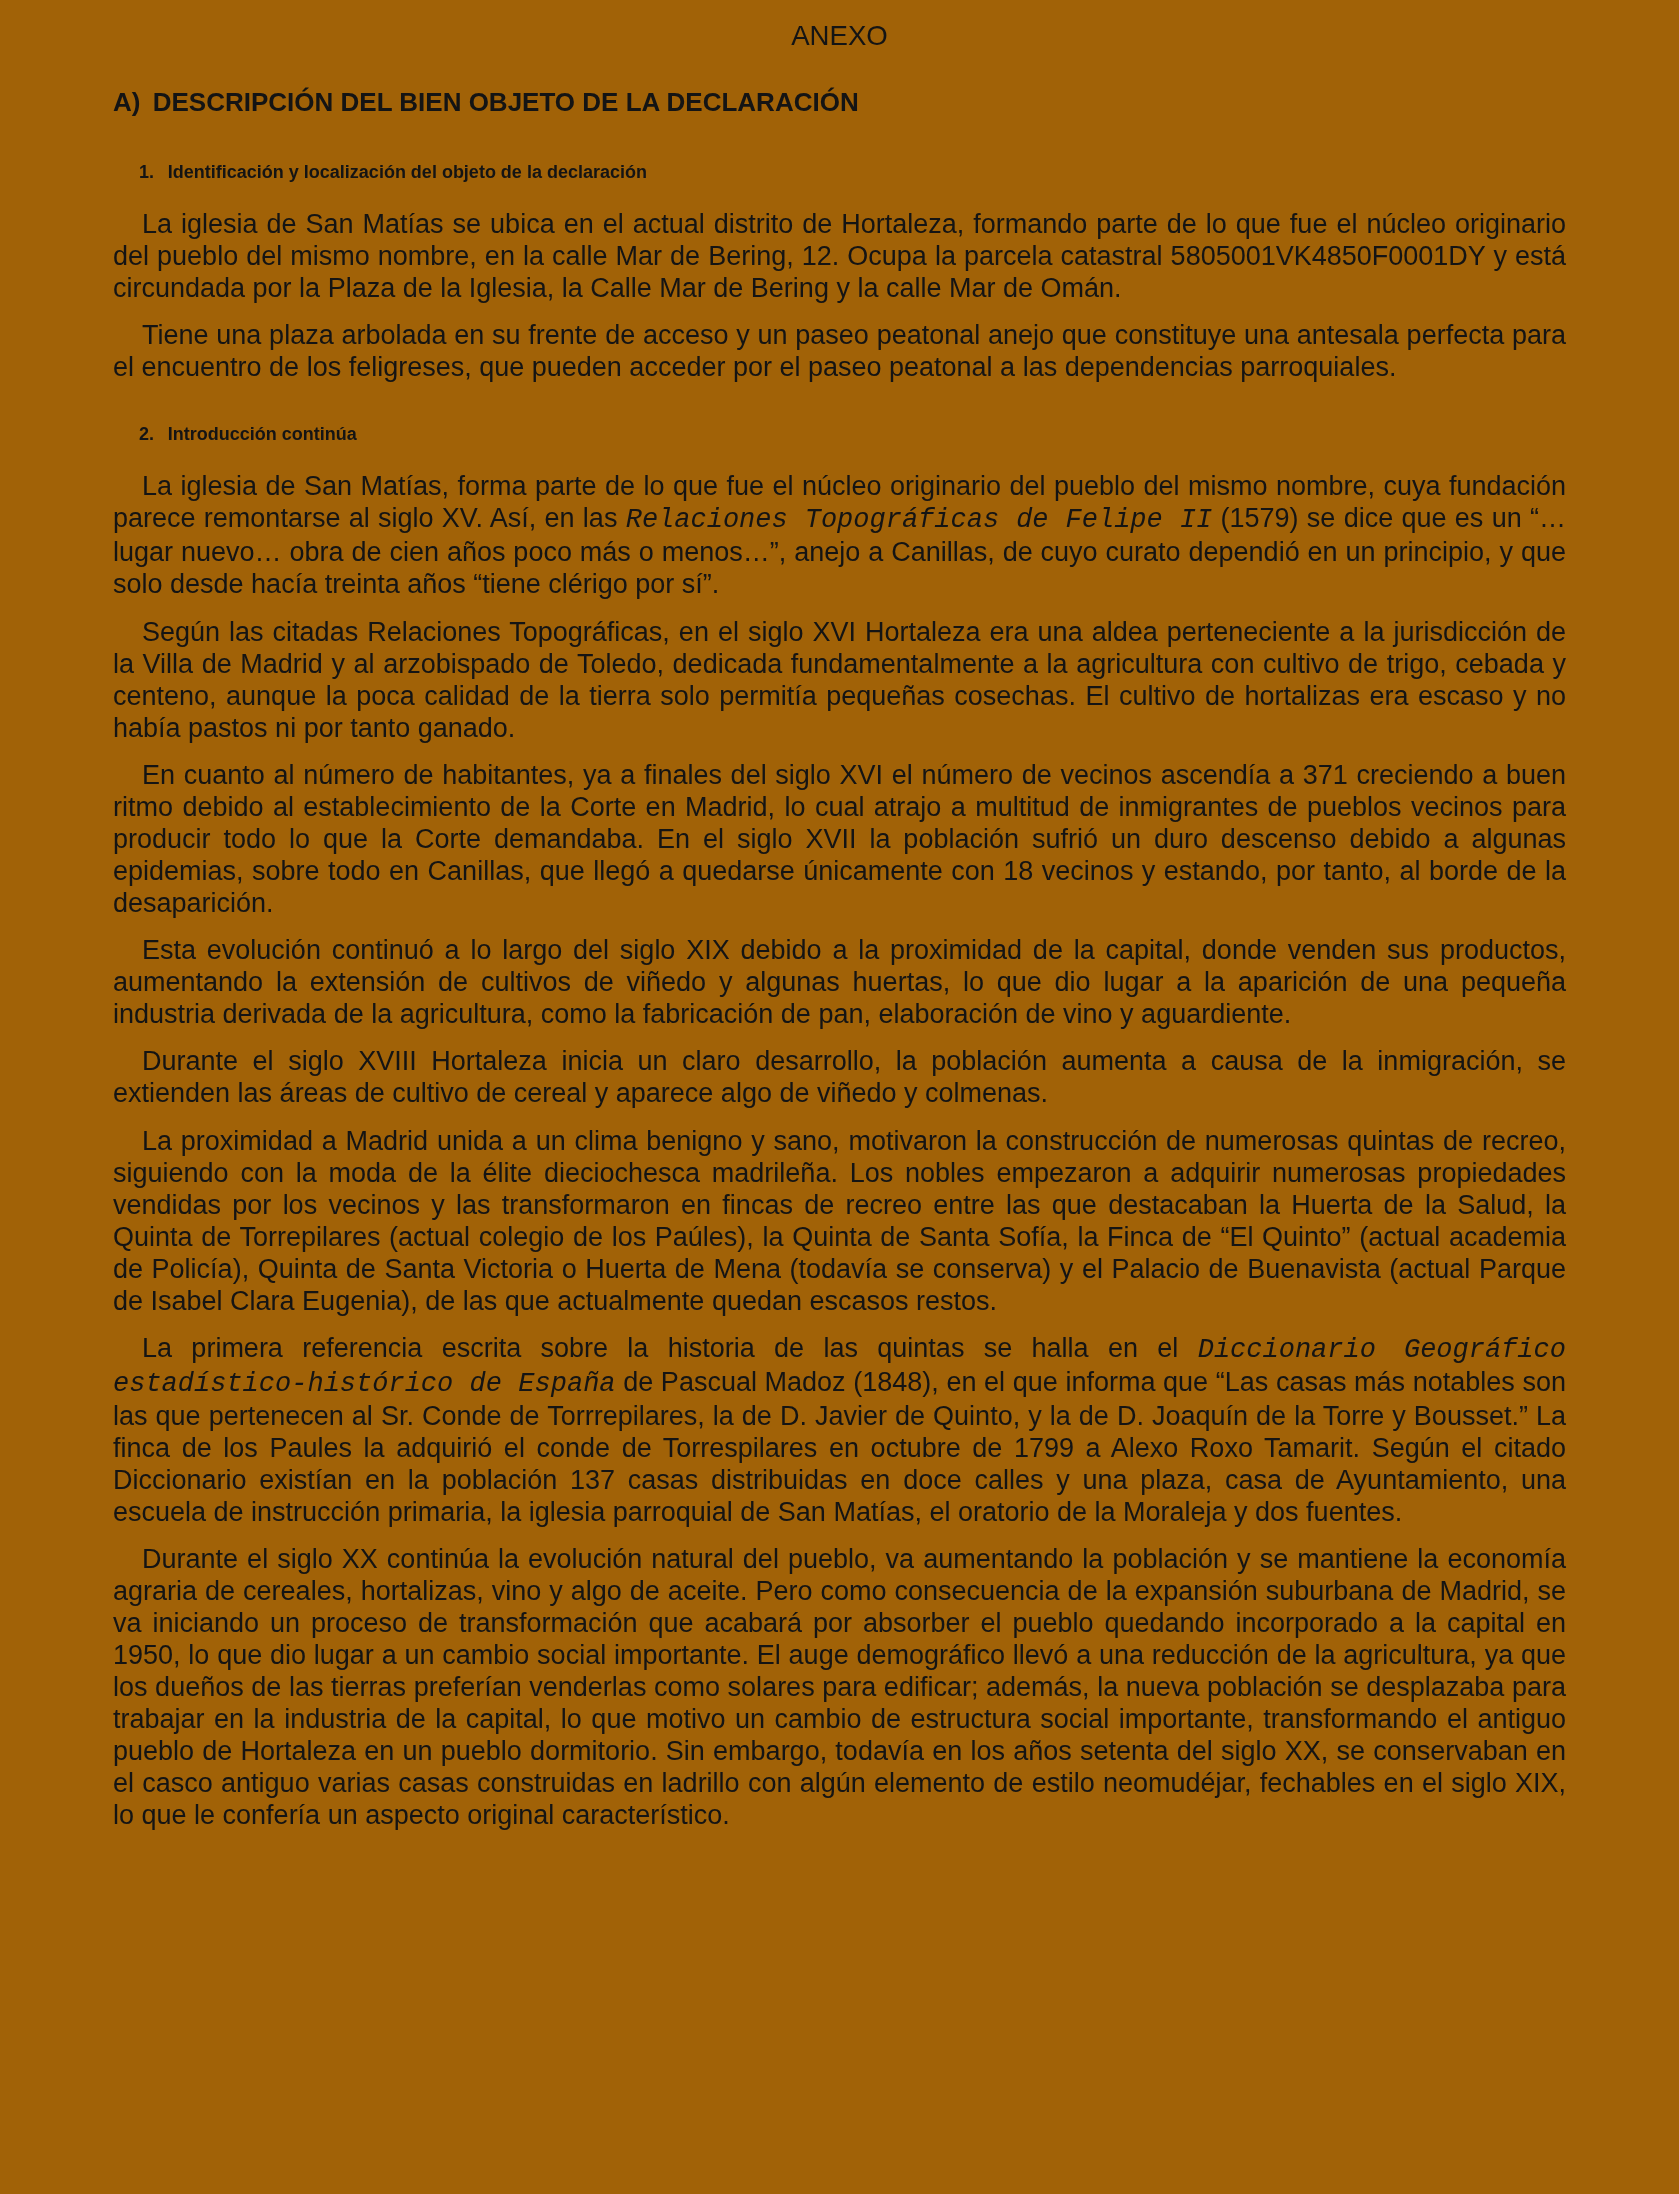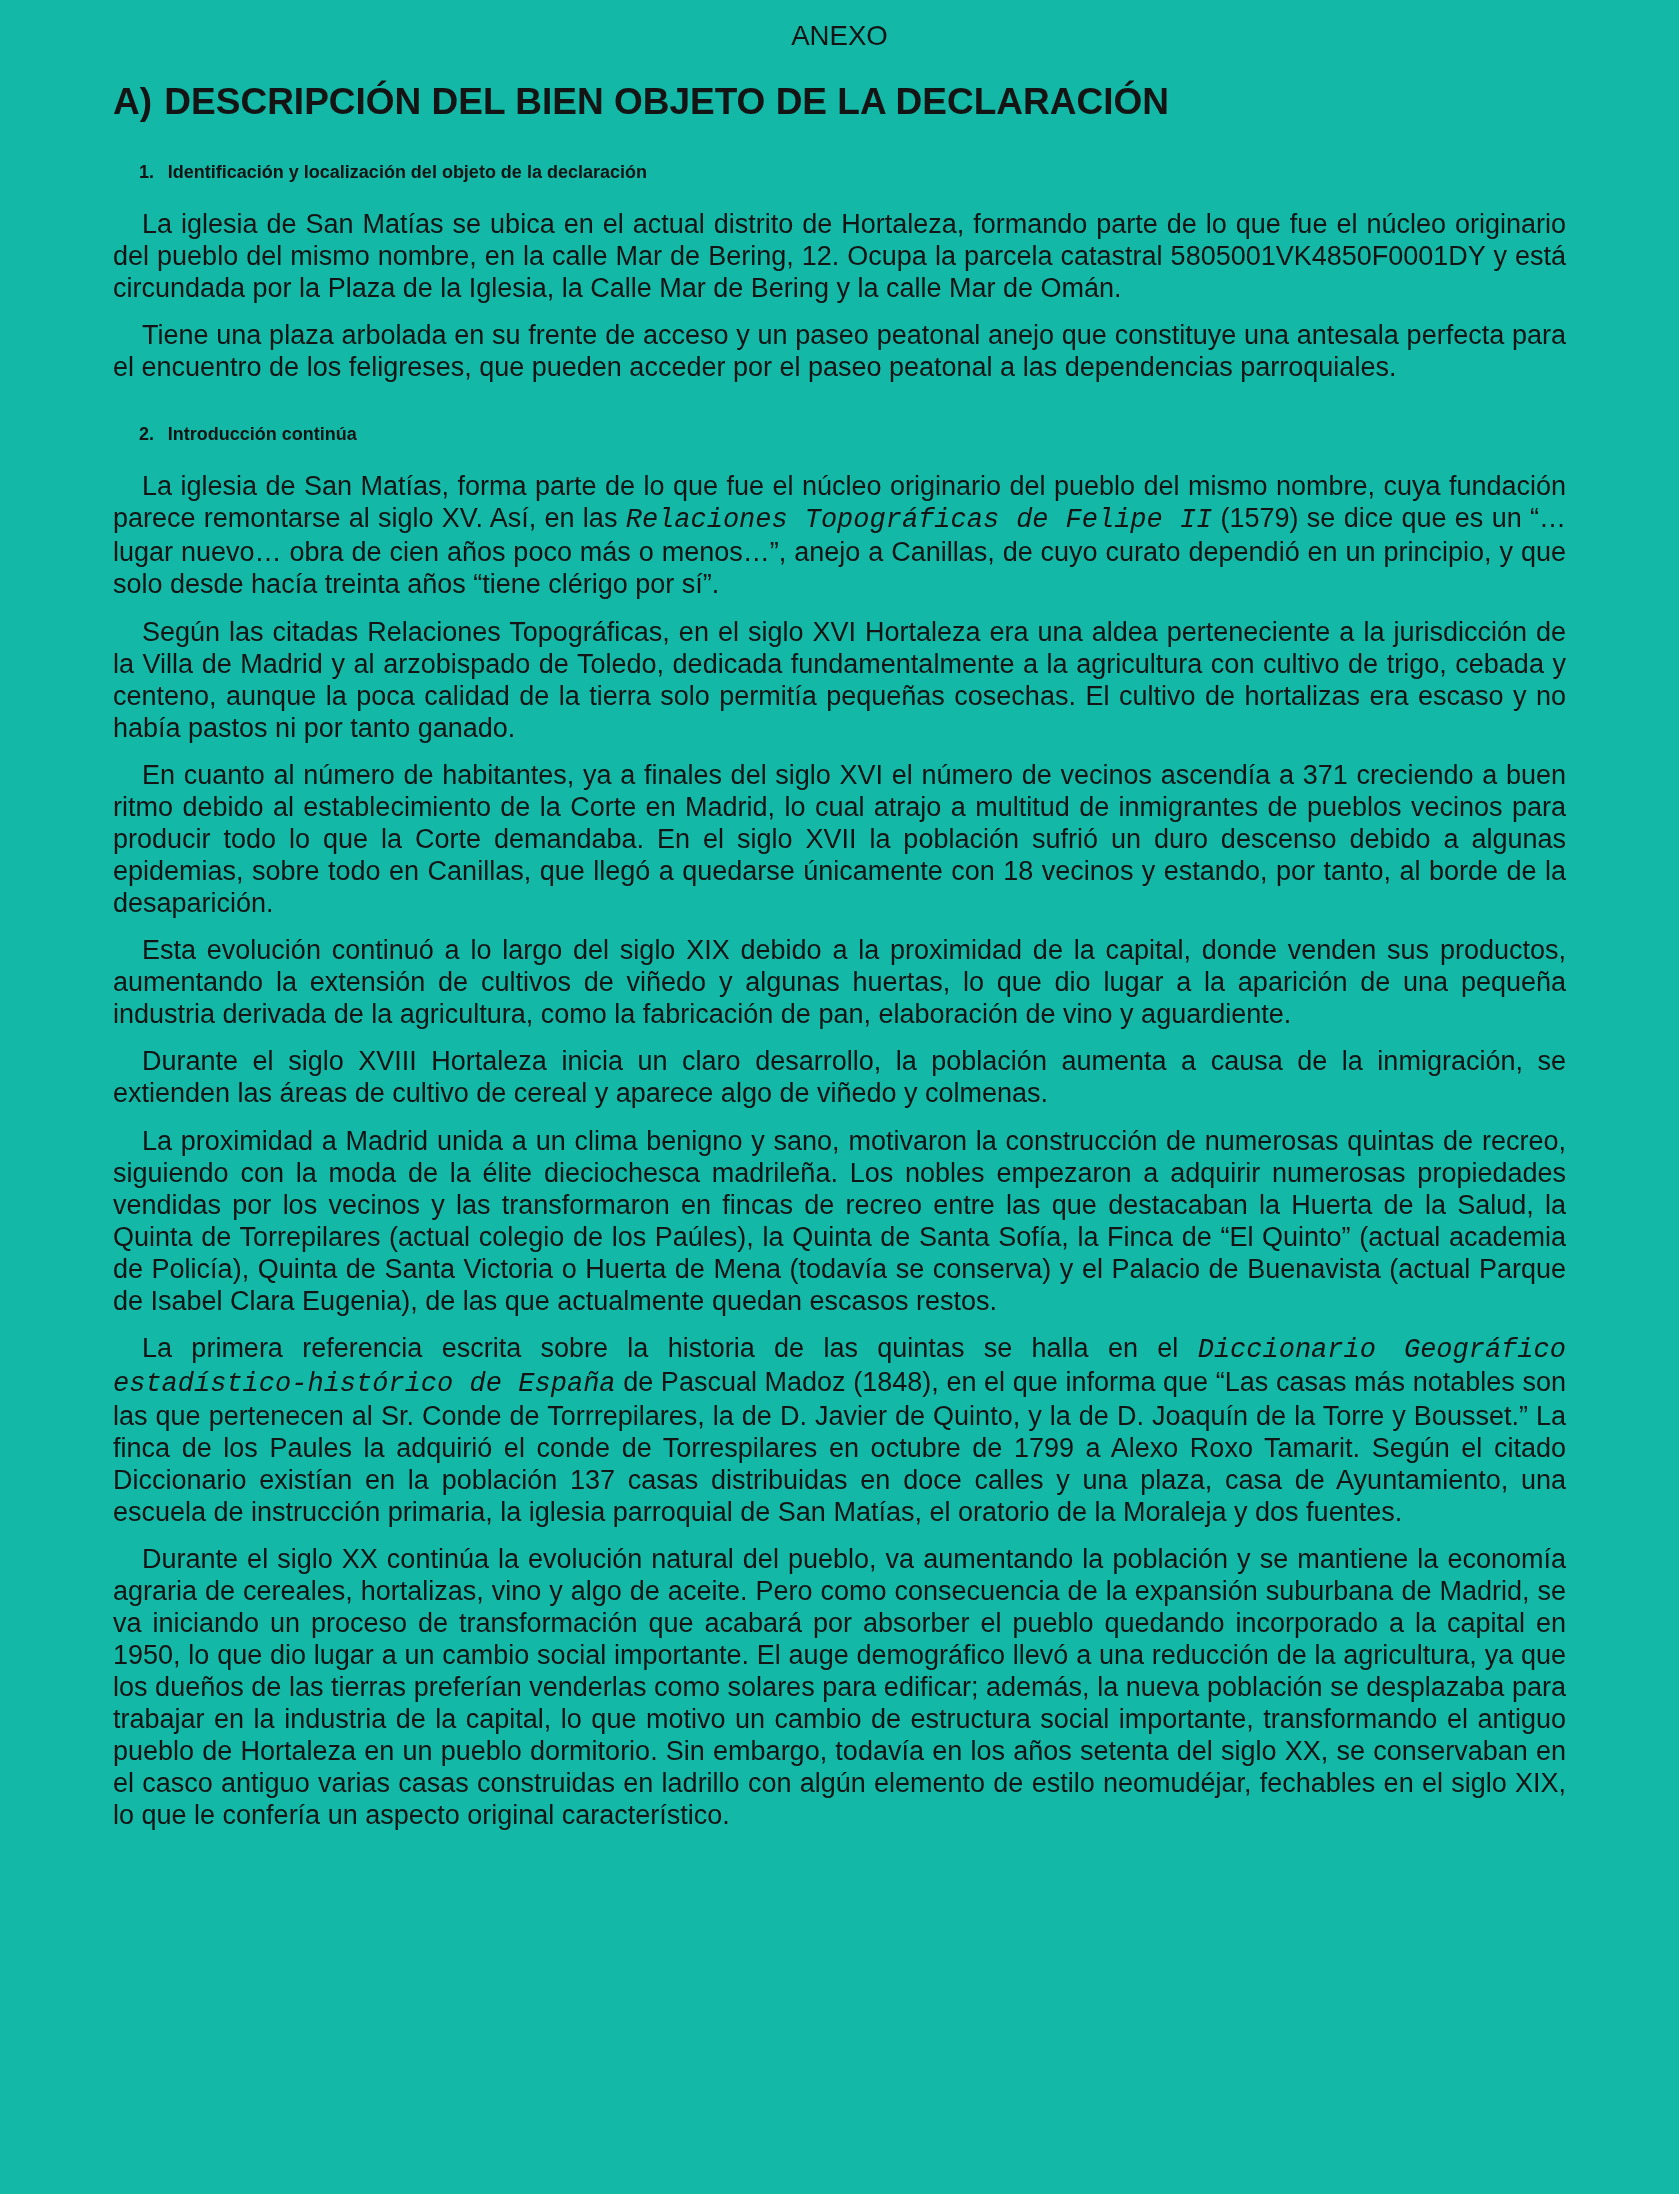--- a/index.html
+++ b/index.html
@@ -12,31 +12,31 @@
     height: 2194px;
     font-family: "Liberation Sans", sans-serif;
     color: #141414;
   }
   .page {
     box-sizing: border-box;
     width: 1679px;
     height: 2194px;
     padding: 20px 113px 23px 113px;
     overflow: hidden;
-    background: #14b8a6;
+    background: #a16207;
   }
   .doc-title {
     text-align: center;
     font-size: 27.6px;
     line-height: 32px;
     margin: 0 0 34px 0;
   }
   .section-a {
     font-weight: bold;
-    font-size: 37px;
+    font-size: 26px;
     line-height: 32px;
     margin: 0 0 38px 0;
   }
   .section-a .sec-label {
     display: inline-block;
     margin-right: 12.3px;
   }
   .sub-heading {
     font-weight: bold;
     font-size: 18px;

